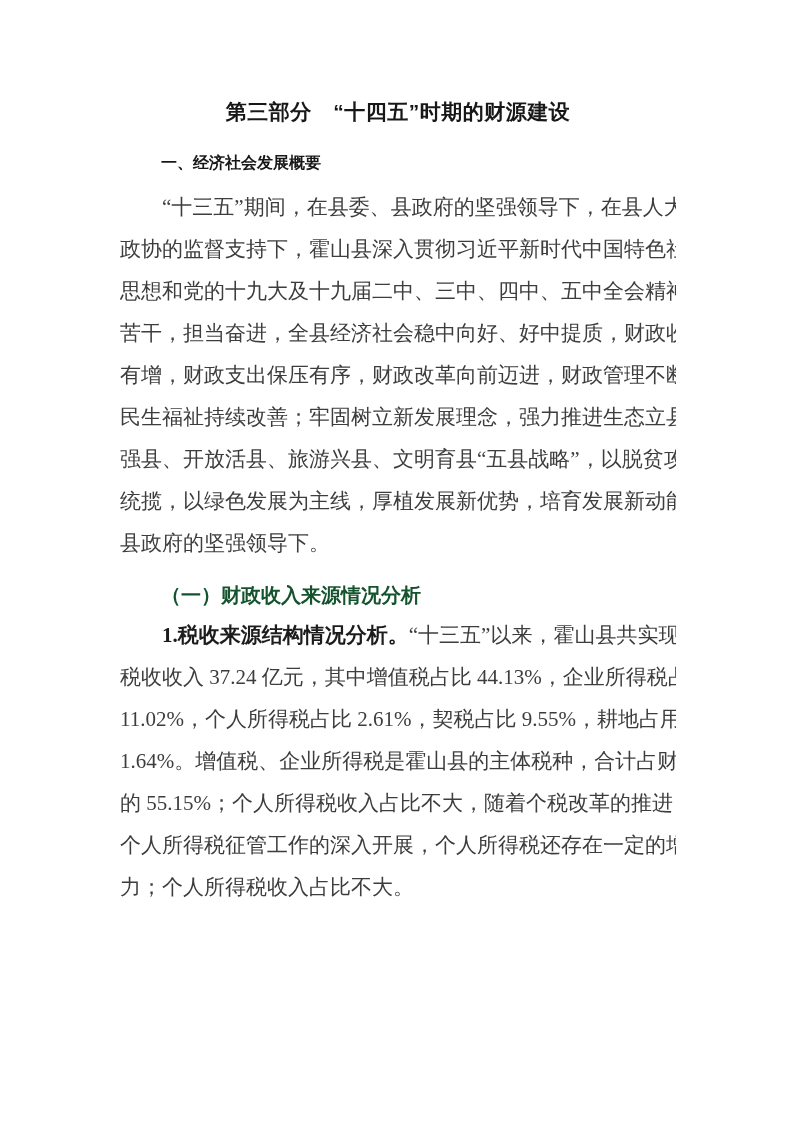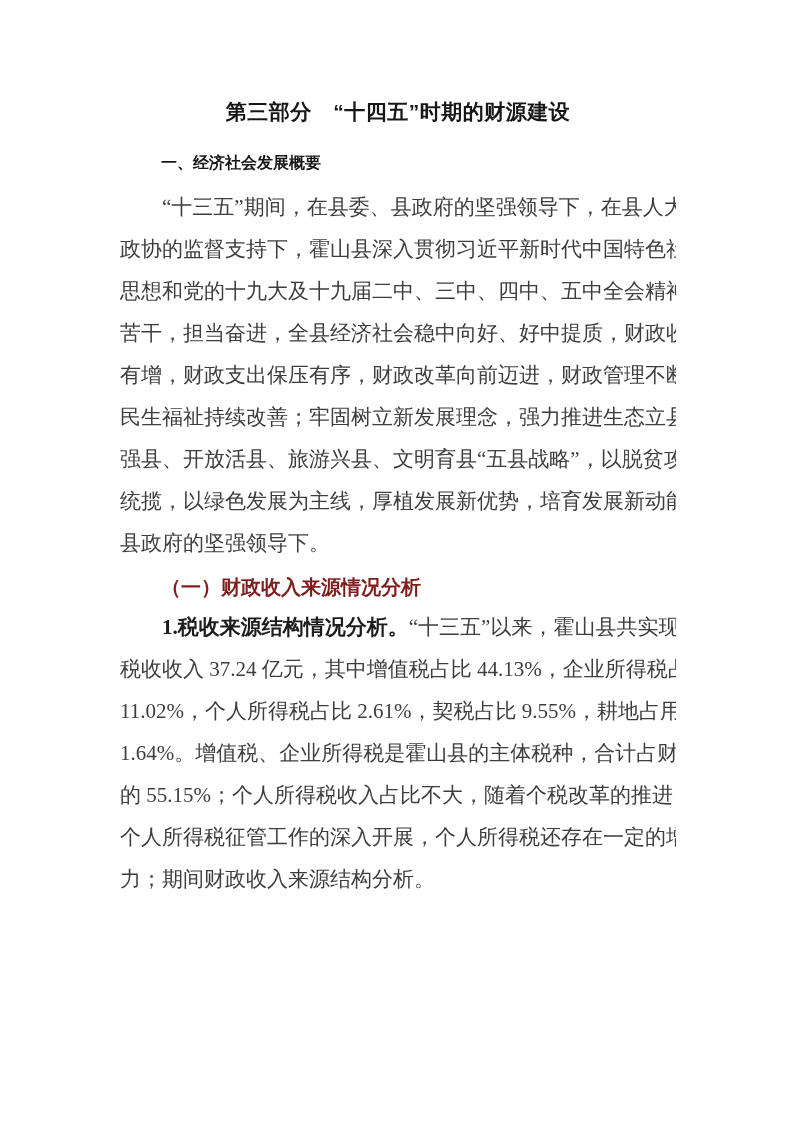--- a/index.html
+++ b/index.html
@@ -39,23 +39,23 @@
     color: #171717;
     padding-left: 41px;
   }
   .heading-one { margin-top: 20px; }
   .heading-two { margin-top: 8px; }
   .heading-sub {
     font-family: "Liberation Serif", serif;
     font-weight: 700;
     font-size: 20px;
     line-height: 30px;
-    color: #7f1d1d;
+    color: #14532d;
     padding-left: 41px;
-    margin-top: 8px;
+    margin-top: 16px;
   }
   .para {
     font-size: 21px;
     color: #3d3d3d;
   }
   .para-one { margin-top: 8px; }
   .para-two { margin-top: 4px; }
   .line {
     height: 42px;
     line-height: 42px;
@@ -107,18 +107,18 @@
 
     <div class="heading-sub">（一）财政收入来源情况分析</div>
 
     <div class="para para-two">
       <div class="line first"><span class="lead-bold">1.税收来源结构情况分析。</span><span>“十三五”以来，霍山县共实现地方</span></div>
       <div class="line">税收收入 37.24 亿元，其中增值税占比 44.13%，企业所得税占比</div>
       <div class="line">11.02%，个人所得税占比 2.61%，契税占比 9.55%，耕地占用税占比</div>
       <div class="line">1.64%。增值税、企业所得税是霍山县的主体税种，合计占财政收入</div>
       <div class="line">的 55.15%；个人所得税收入占比不大，随着个税改革的推进，强化</div>
       <div class="line">个人所得税征管工作的深入开展，个人所得税还存在一定的增长潜</div>
-      <div class="line last">力；期间财政收入来源结构分析。</div>
+      <div class="line last">力；个人所得税收入占比不大。</div>
     </div>
 
   </div>
 
 </div>
 
 </body></html>

